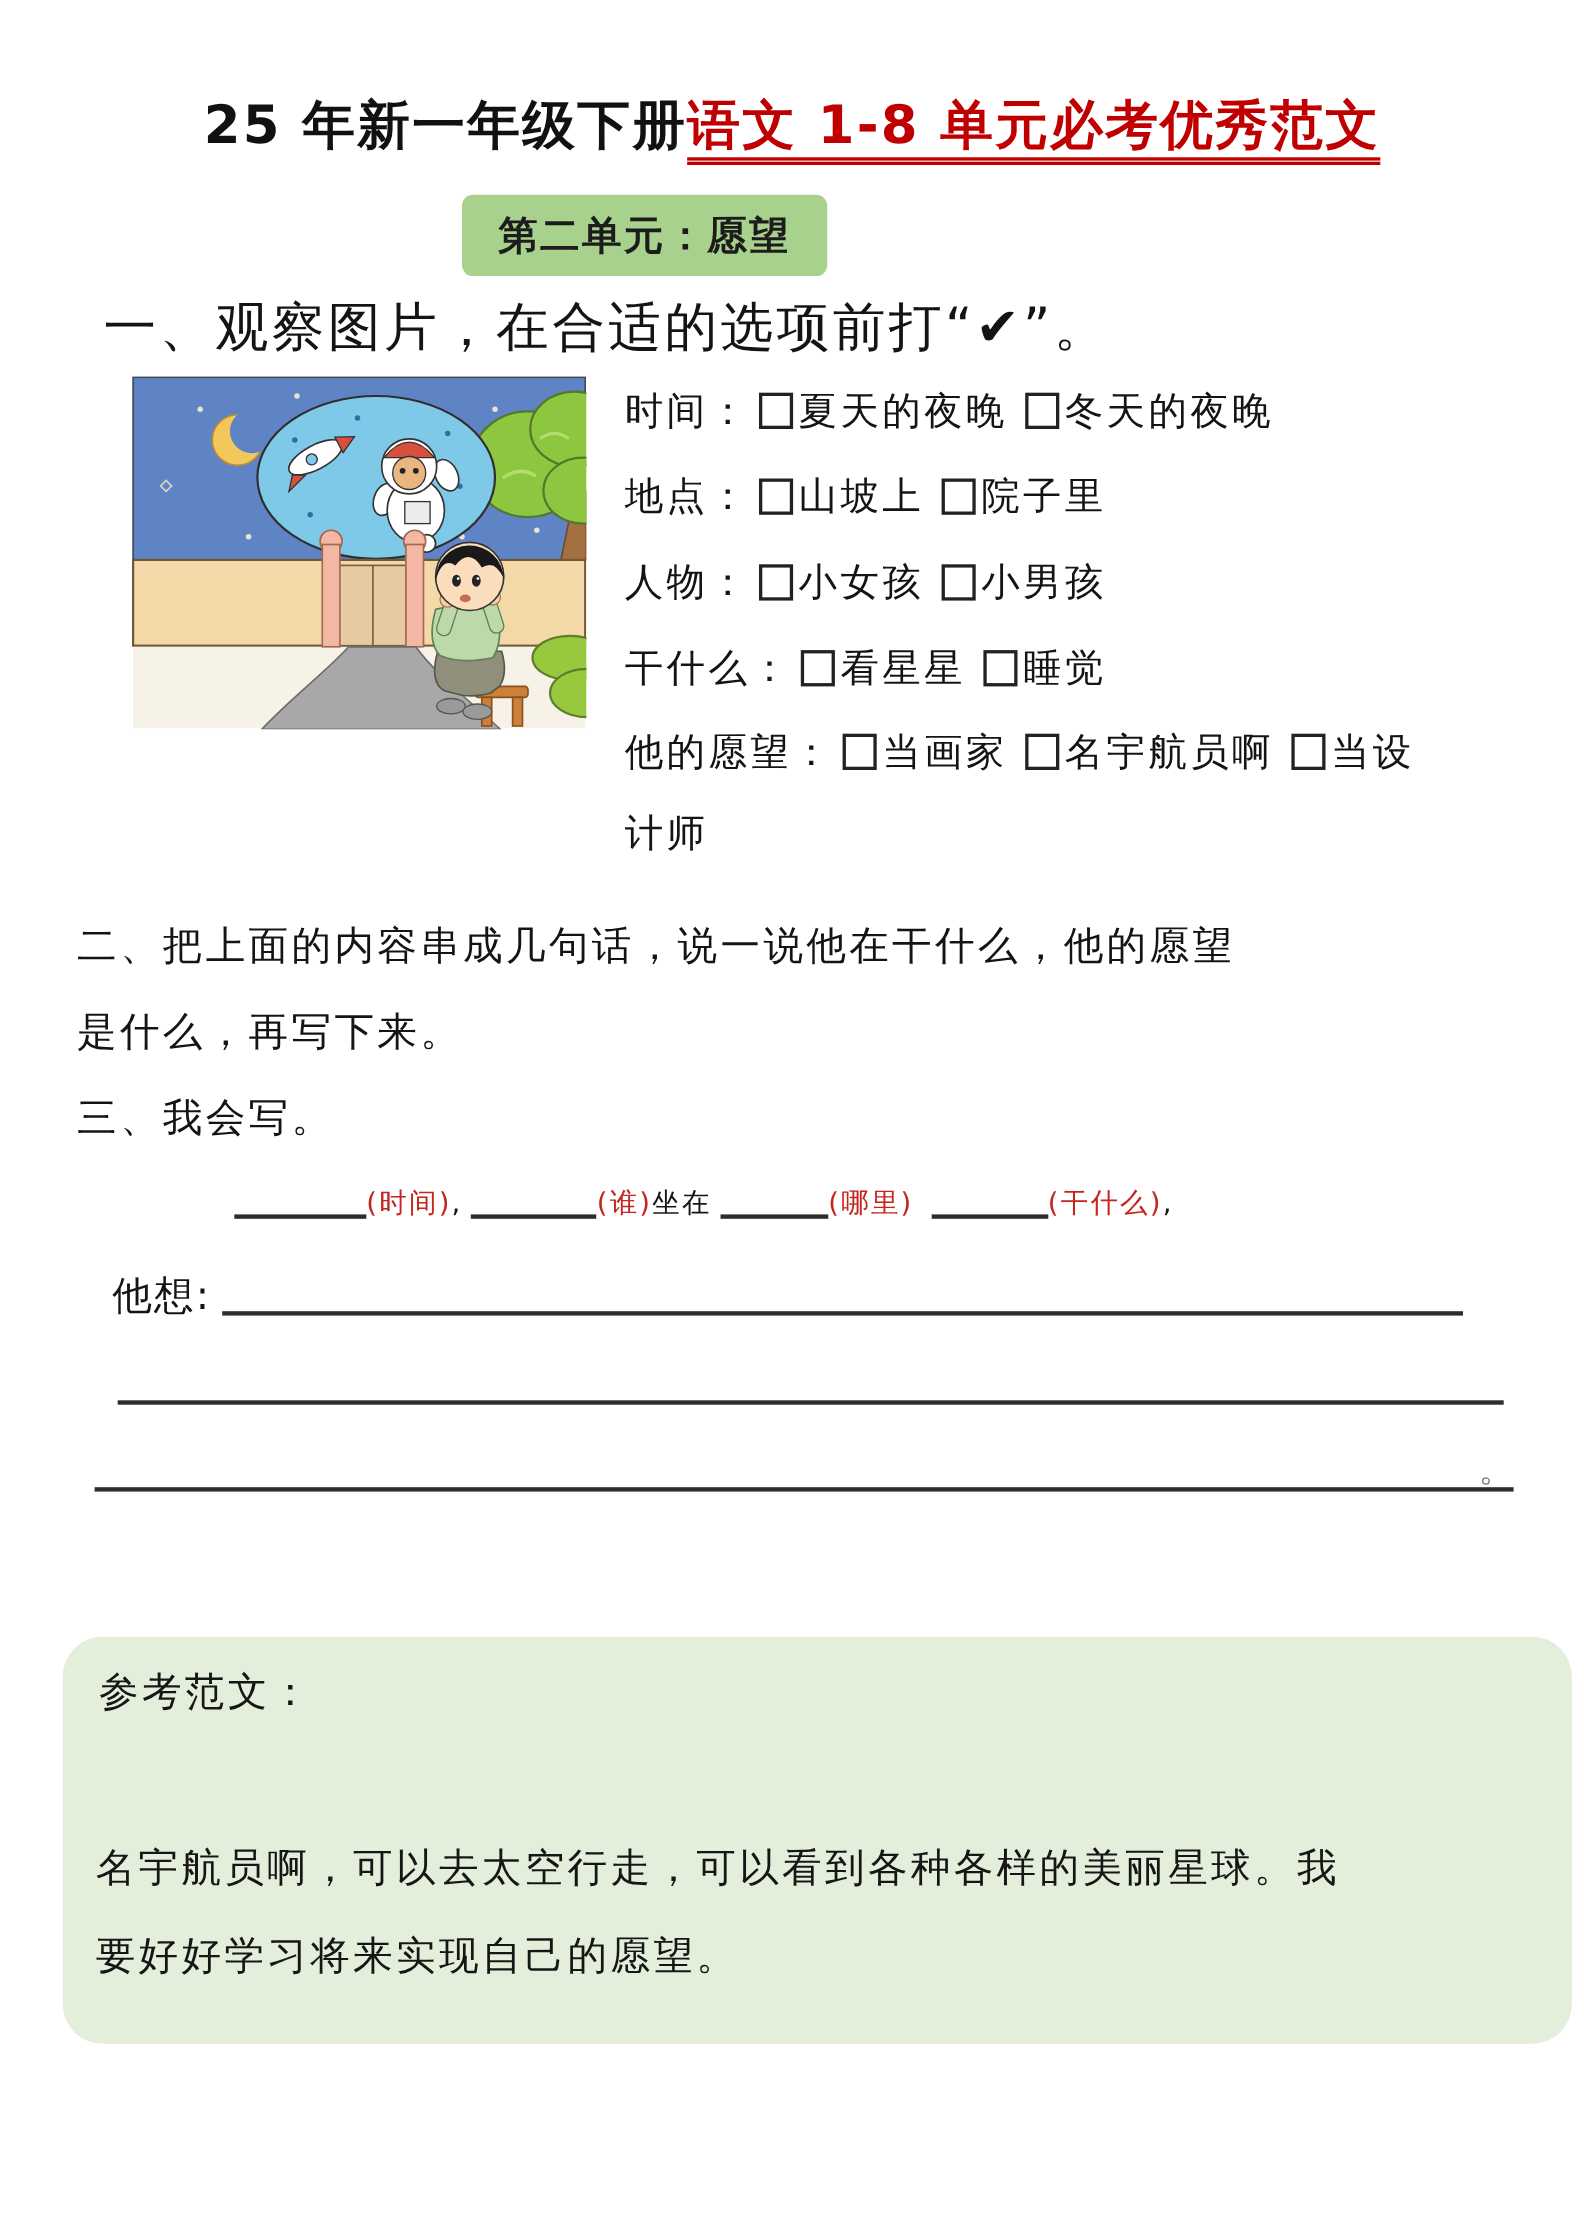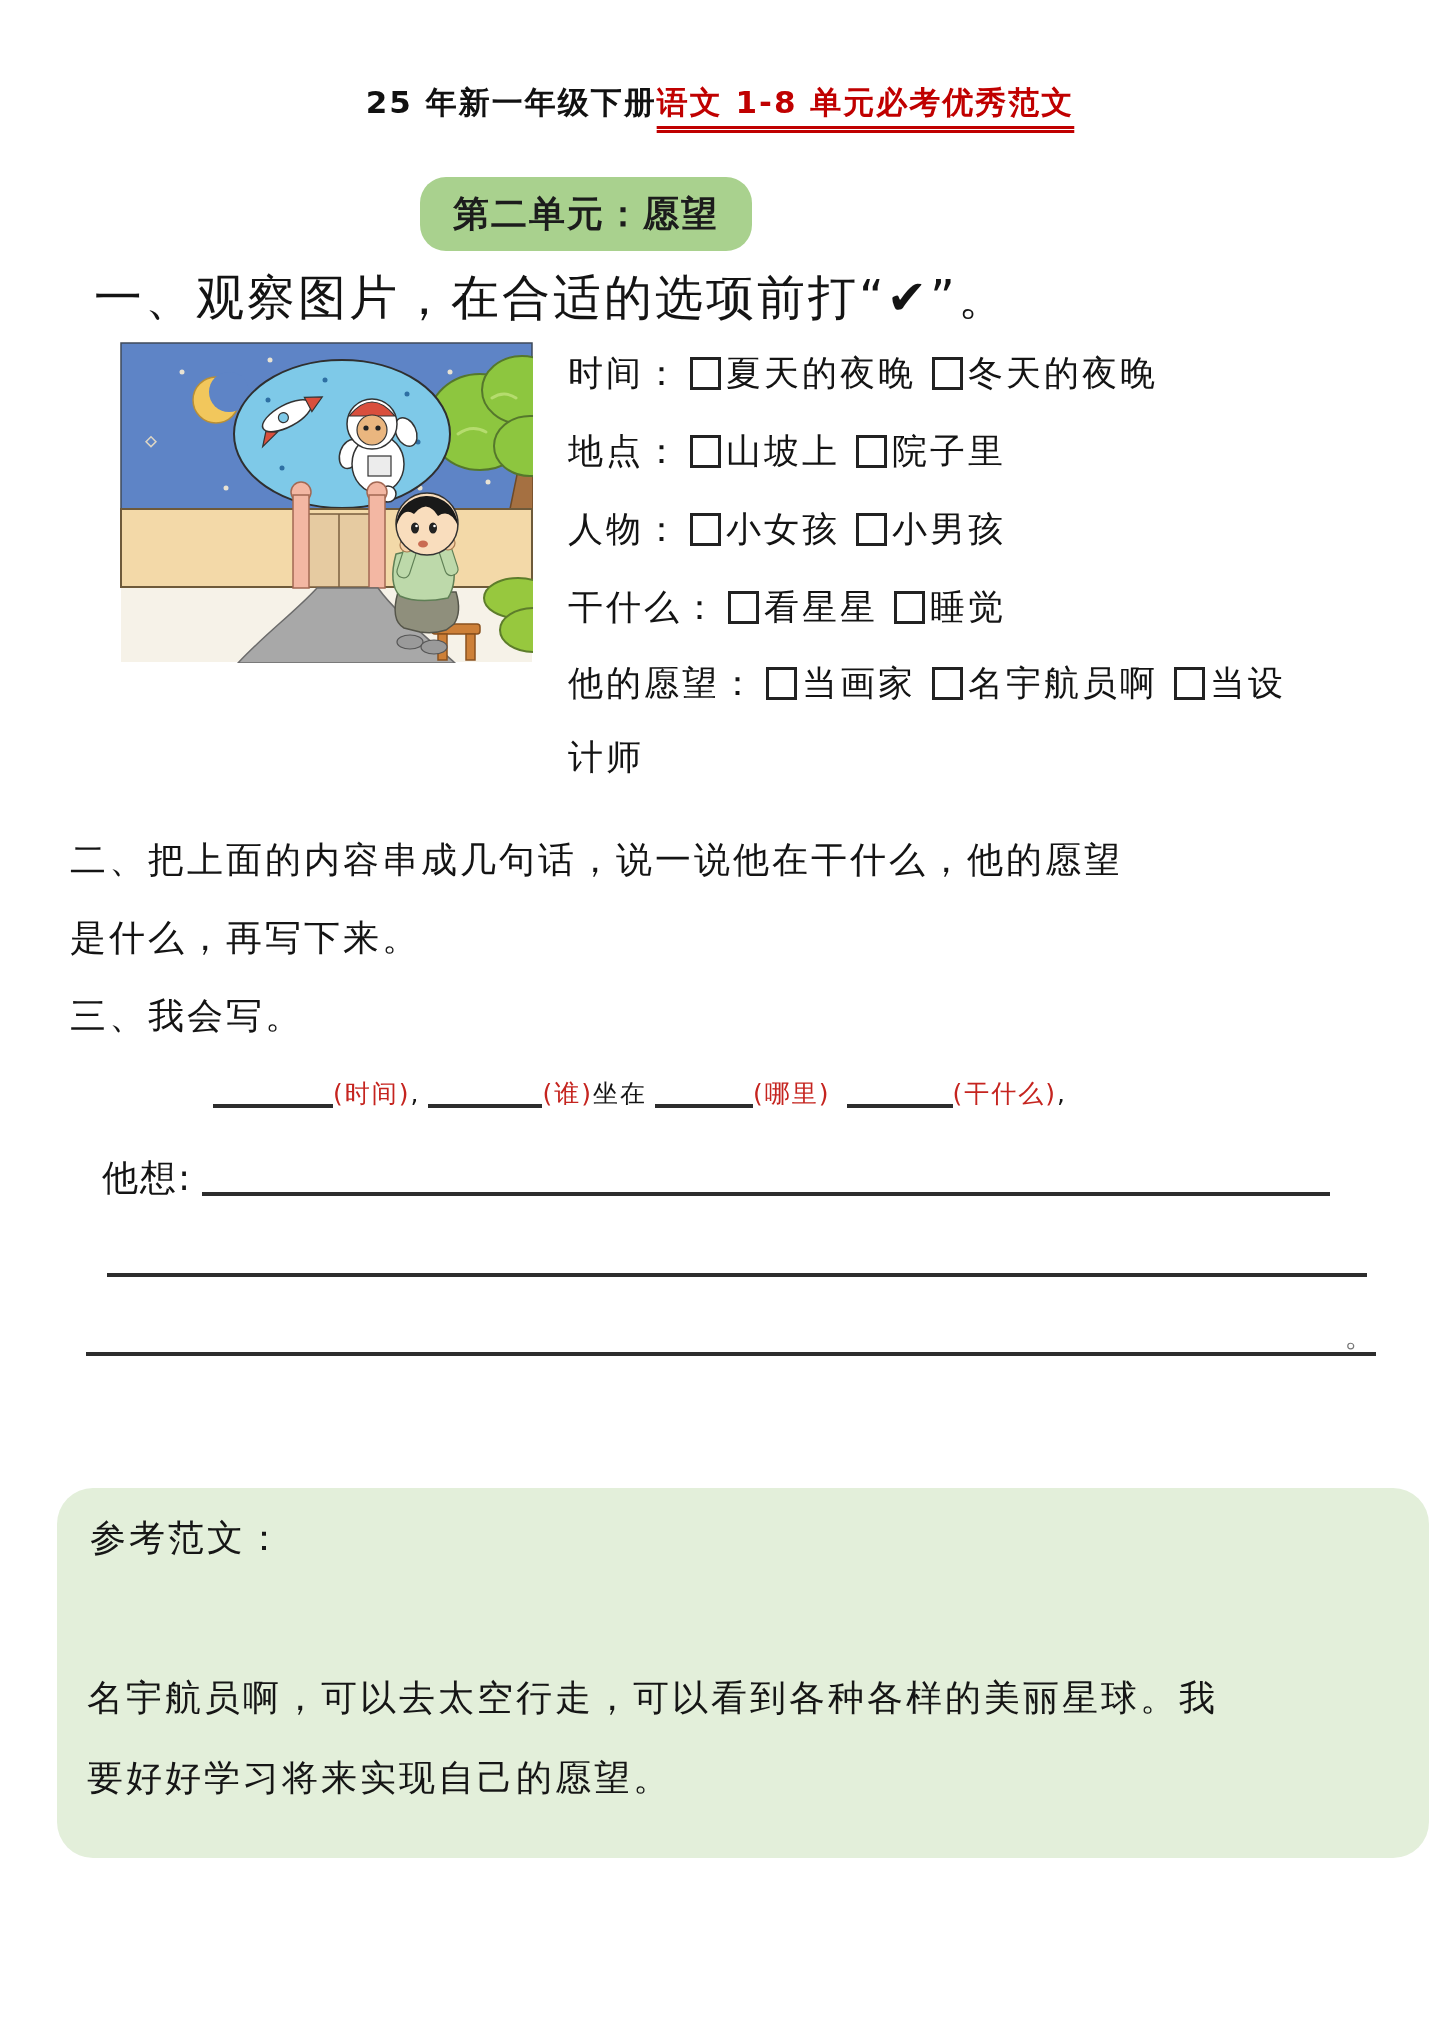--- a/index.html
+++ b/index.html
@@ -6,28 +6,28 @@
     --accent-red:#c00000;
     --hint-red:#c5241f;
     --banner-green:#a9d18e;
     --refbox-green:#e3efda;
   }
   *{box-sizing:border-box;margin:0;padding:0;}
   body{background:#ffffff;font-family:"DejaVu Sans",sans-serif;}
   .page{position:relative;width:1440px;height:2034px;background:#ffffff;overflow:hidden;color:#141414;}
 
   .title{position:absolute;top:82px;left:0;width:1440px;text-align:center;
-         font-size:31px;font-weight:600;letter-spacing:2px;color:#111;white-space:nowrap;}
+         font-size:48px;font-weight:600;letter-spacing:2px;color:#111;white-space:nowrap;}
   .title-red{color:var(--accent-red);
          text-decoration-line:underline;text-decoration-style:double;
          text-decoration-color:var(--accent-red);text-decoration-thickness:2.5px;
          text-underline-offset:13px;}
 
   .banner{position:absolute;left:420px;top:177px;width:332px;height:74px;
-          background:var(--banner-green);border-radius:26px;
+          background:var(--banner-green);border-radius:10px;
           display:flex;align-items:center;justify-content:center;
           font-size:36px;font-weight:600;color:#1c1c1c;letter-spacing:2px;}
 
   .s1-heading{position:absolute;left:94px;top:266px;font-size:48px;letter-spacing:3px;font-weight:500;white-space:nowrap;}
 
   .illus{position:absolute;left:120px;top:342px;width:413px;height:321px;}
 
   .opt-row{position:absolute;left:568px;font-size:35px;letter-spacing:3px;white-space:nowrap;}
   .row-1{top:350px;} .row-2{top:428px;} .row-3{top:506px;} .row-4{top:584px;}
   .row-wish{top:660px;} .row-wish-wrap{top:734px;}

